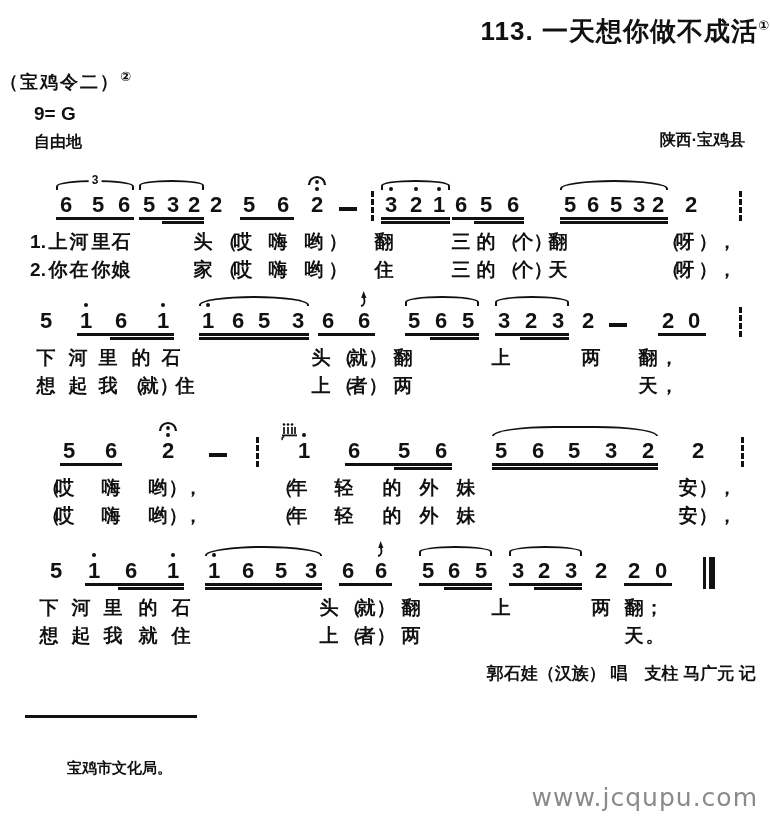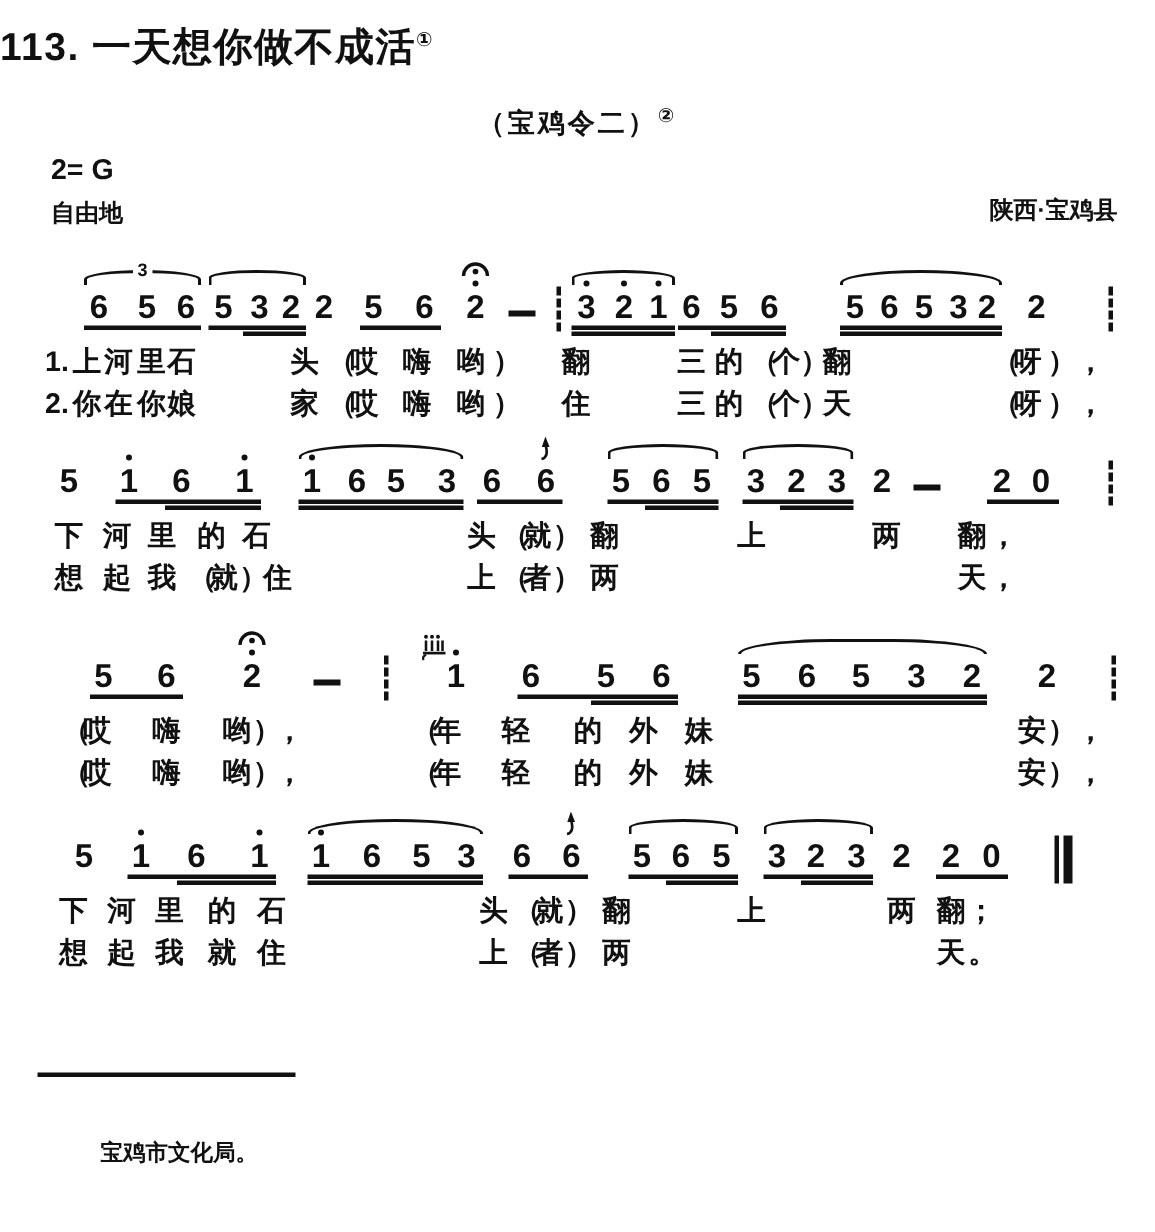--- a/index.html
+++ b/index.html
@@ -1,21 +1,21 @@
 <!DOCTYPE html>
 <html><head>
 <meta charset="utf-8">
 <style>
   html,body{margin:0;padding:0;background:#fff;}
   .sheet{position:relative;width:770px;height:821px;margin:0 auto;background:#fff;overflow:hidden;
          font-family:"Liberation Sans","DejaVu Sans",sans-serif;color:#111;}
-  .title{position:absolute;top:14px;left:0;width:100%;text-align:left;
+  .title{position:absolute;top:14px;left:0;width:100%;text-align:right;
          font-weight:bold;font-size:26px;letter-spacing:1px;white-space:nowrap;}
   .title sup,.subtitle sup{font-size:13px;font-weight:bold;}
-  .subtitle{position:absolute;top:69px;left:0;width:100%;text-align:center;
+  .subtitle{position:absolute;top:69px;left:0;width:100%;
          font-weight:bold;font-size:18px;letter-spacing:2px;white-space:nowrap;}
   .key{position:absolute;left:34px;top:103px;font-weight:bold;font-size:19px;}
   .tempo{position:absolute;left:34px;top:132px;font-weight:bold;font-size:16px;}
   .region{position:absolute;right:25px;top:130px;font-weight:bold;font-size:16px;}
   .score-line{position:absolute;left:0;width:770px;height:116px;overflow:visible;}
   .l1{top:178px}.l2{top:294px}.l3{top:424px}.l4{top:544px}
   .note{position:absolute;top:16px;transform:translateX(-50%);
         font-weight:bold;font-size:22px;line-height:1;letter-spacing:0;}
   .octdot{position:absolute;top:9px;width:4px;height:4px;border-radius:50%;background:#111;}
   .beam{position:absolute;height:2.5px;background:#111;}
@@ -39,21 +39,21 @@
   .footnote2{position:absolute;left:67px;top:759px;font-weight:bold;font-size:15px;white-space:nowrap;}
   .watermark{position:absolute;right:12px;top:783px;font-size:25px;color:#8a8a8a;
          font-family:"DejaVu Sans",sans-serif;letter-spacing:1px;}
 </style>
 </head>
 <body>
 
 <div class="sheet">
   <div class="title"><span>113. 一天想你做不成活</span><sup>①</sup></div>
   <div class="subtitle"><span>（宝鸡令二）</span><sup>②</sup></div>
-  <div class="key">2= G</div>
+  <div class="key">9= G</div>
   <div class="tempo">自由地</div>
   <div class="region">陕西·宝鸡县</div>
 
   <div class="score-line l1">
       <div class="slur" style="left: 56px; width: 78px;"></div>
       <div class="tuplet" style="left: 95px;">3</div>
       <div class="slur" style="left: 139px; width: 65px;"></div>
       <div class="slur" style="left: 381px; width: 69px;"></div>
       <div class="slur" style="left: 560px; width: 108px;"></div>
       <div class="beam" style="left: 56px; width: 78px; top: 39px;"></div>
@@ -349,15 +349,17 @@
       <div class="lyric" style="left: 181px; top: 82px;">住</div>
       <div class="lyric" style="left: 329px; top: 82px;">上</div>
       <div class="lyric" style="left: 352px; top: 82px;">（</div>
       <div class="lyric" style="left: 366px; top: 82px;">者</div>
       <div class="lyric" style="left: 386px; top: 82px;">）</div>
       <div class="lyric" style="left: 411px; top: 82px;">两</div>
       <div class="lyric" style="left: 634px; top: 82px;">天</div>
       <div class="lyric" style="left: 655px; top: 82px;">。</div>
     </div>
 
+  <div class="credits">郭石娃（汉族） 唱　支柱 马广元 记</div>
   <div class="fn-divider"></div>
   <div class="footnote2">宝鸡市文化局。</div>
+  <div class="watermark">www.jcqupu.com</div>
 </div>
 
 </body></html>

